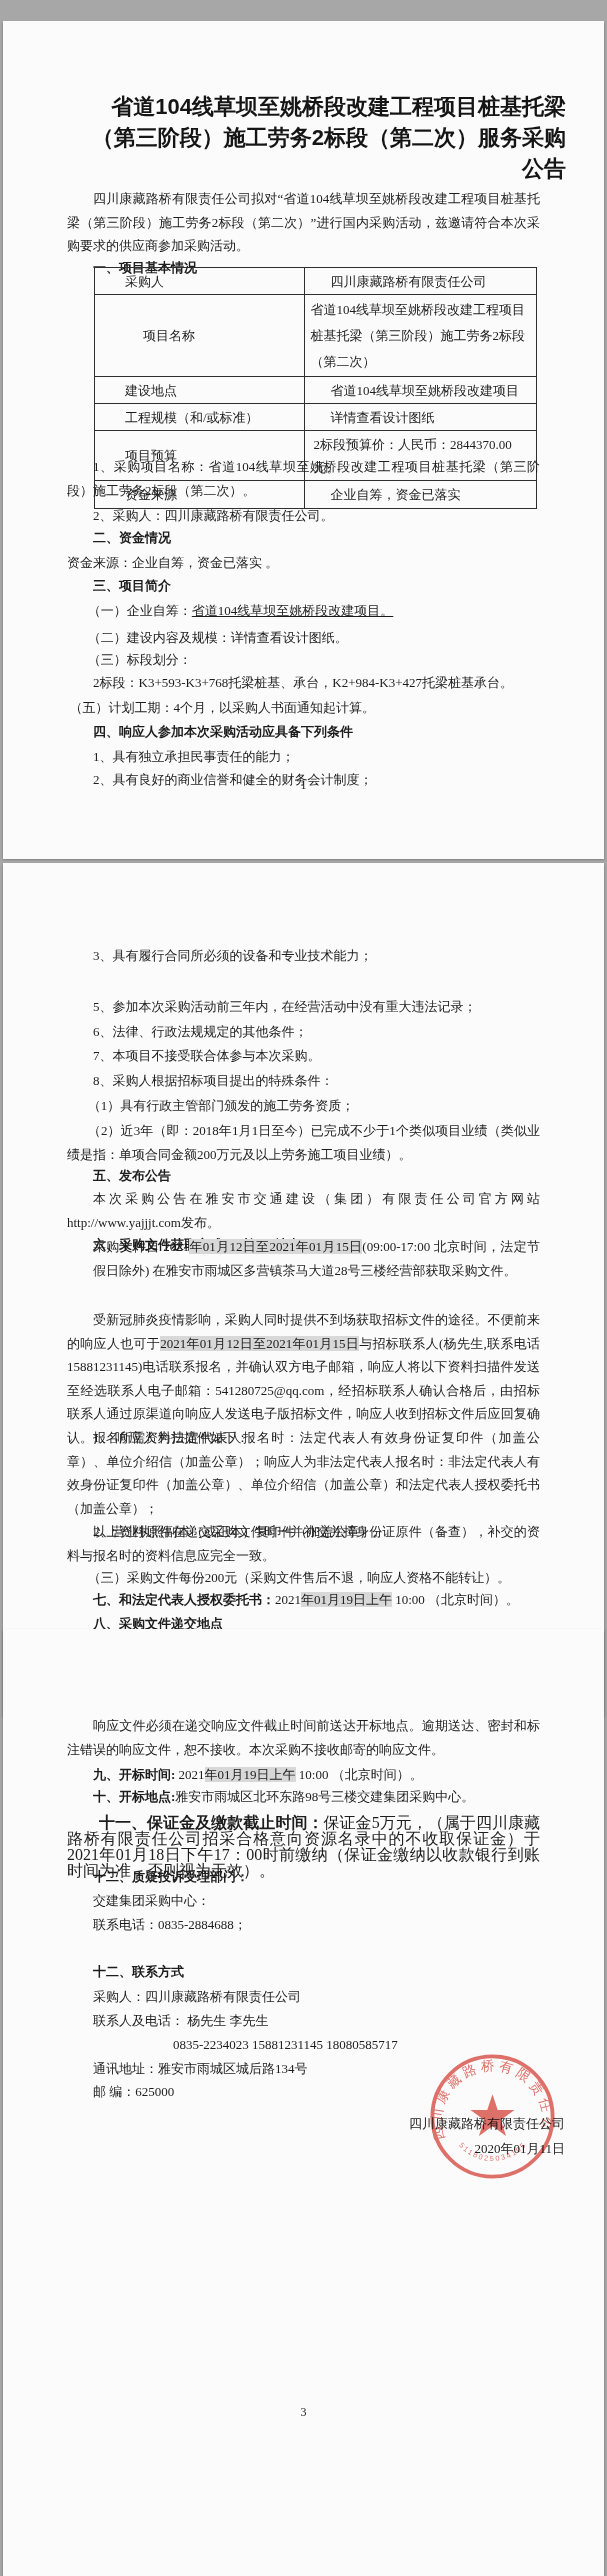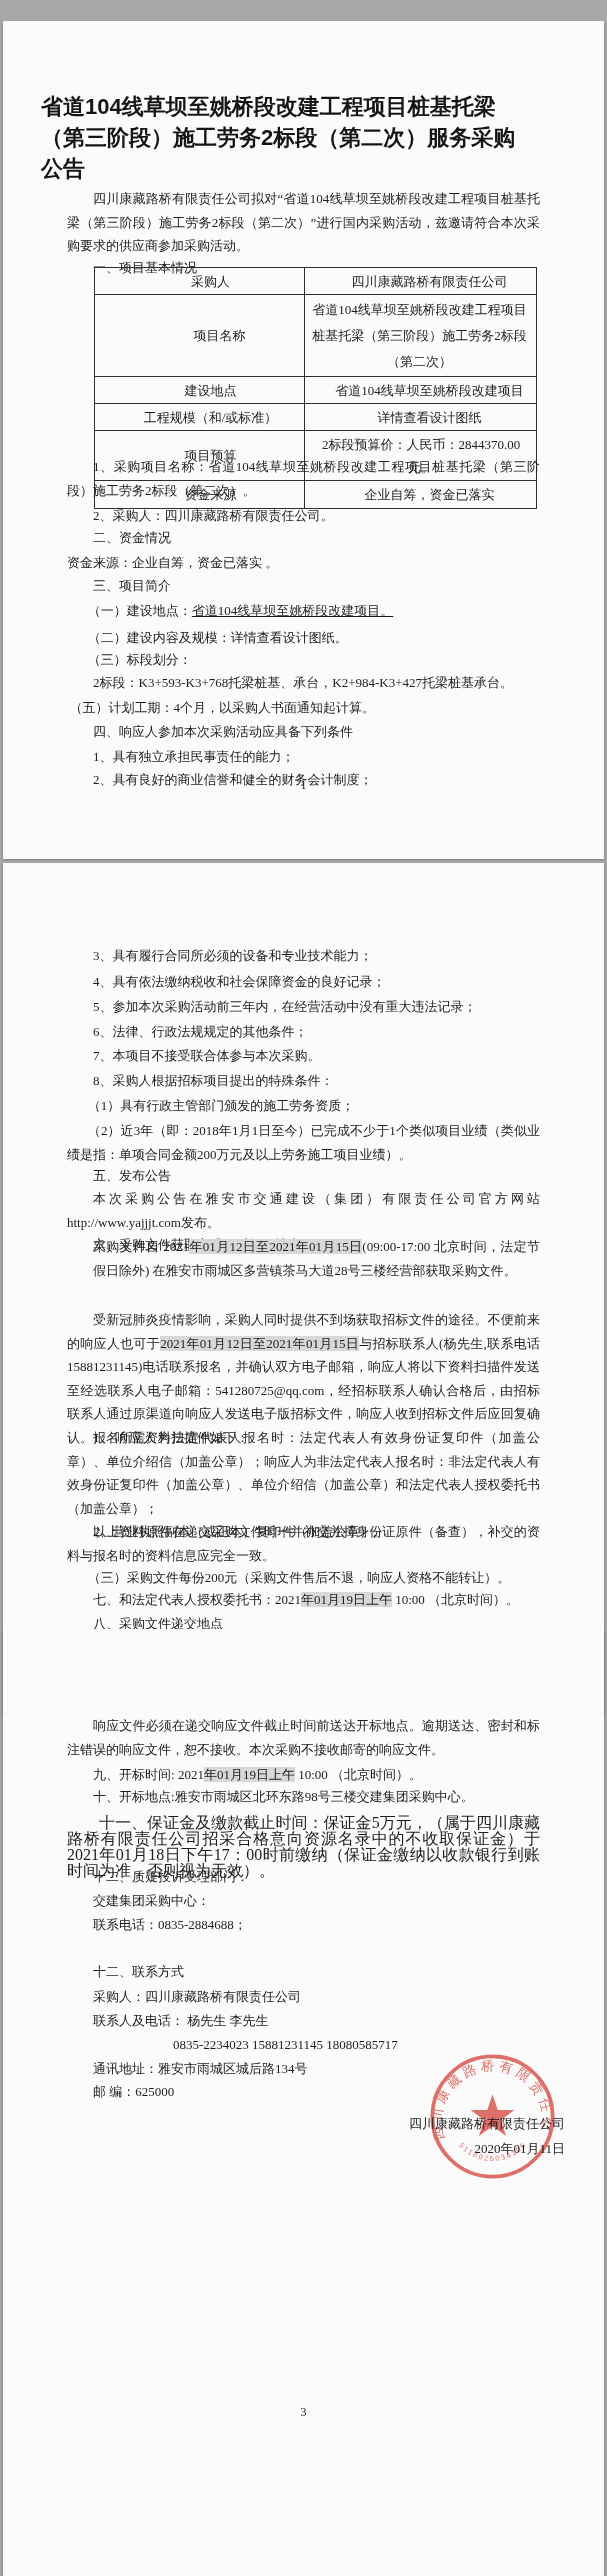--- a/index.html
+++ b/index.html
@@ -12,44 +12,44 @@
   .page{
     position:absolute;left:3px;width:601px;background:#fcfbfb;
     box-shadow:0 0.8px 2.3px rgba(0,0,0,.35);
     overflow:hidden;
   }
   #page1{top:21px;height:838px;}
   #page2{top:863px;height:854px;}
   #page3{top:1629px;height:971px;}
   .doc-title{
     position:absolute;top:70px;left:38px;right:38px;
-    text-align:left;font-weight:bold;font-size:22px;line-height:31px;
+    text-align:right;font-weight:bold;font-size:22px;line-height:31px;
     font-family:"Liberation Sans","DejaVu Sans",sans-serif;
     color:#151515;
   }
   .p{
     position:absolute;left:64px;right:64px;
     font-size:13px;line-height:23.5px;text-align:justify;
   }
   .ind{text-indent:2em;}
   .ind15{text-indent:1.6em;}
   .ind02{text-indent:0.2em;}
-  .b{font-weight:normal;}
+  .b{font-weight:bold;}
   .hl{background:#d8d8d8;}
   .ul{text-decoration:underline;}
   .tight{line-height:16px;font-size:16px;}
   .pgnum{position:absolute;left:0;right:0;text-align:center;font-size:12px;}
   table.info{
     position:absolute;left:91px;top:246px;width:443px;
     border-collapse:collapse;table-layout:fixed;
     font-size:13px;
   }
   table.info td{
     border:1.5px solid #2e2e2e;vertical-align:middle;
-    padding:1.5px 7.6px 1.5px 26px;line-height:23px;text-align:center;
+    padding:1.5px 7.6px 1.5px 26px;line-height:23px;
   }
   table.info td.lbl{width:171px;padding-left:30px;}
   table.info tr:nth-child(1) td{height:20.5px;}
   table.info tr:nth-child(2) td{height:49px;padding-left:48px;}
   table.info tr:nth-child(2) td.val{padding-left:6px;line-height:26px;}
   table.info tr:nth-child(3) td{height:20.5px;}
   table.info tr:nth-child(4) td{height:22px;}
   table.info tr:nth-child(5) td{height:21px;}
   table.info tr:nth-child(5) td.val{padding-left:9px;}
   table.info tr:nth-child(6) td{height:23.5px;}
@@ -98,34 +98,33 @@
         <td class="val">企业自筹，资金已落实</td>
       </tr>
     </tbody>
   </table>
 
   <p class="p ind" style="top:421px">1、采购项目名称：省道104线草坝至姚桥段改建工程项目桩基托梁（第三阶段）施工劳务2标段（第二次）。</p>
   <p class="p ind" style="top:470px">2、采购人：四川康藏路桥有限责任公司。</p>
   <p class="p ind b" style="top:492px">二、资金情况</p>
   <p class="p" style="top:517px">资金来源：企业自筹，资金已落实 。</p>
   <p class="p ind b" style="top:540px">三、项目简介</p>
-  <p class="p ind15" style="top:565px"><span>（一）建设地点：</span><span class="ul">省道104线草坝至姚桥段改建项目。</span></p>
+  <p class="p ind15" style="top:565px"><span>（一）企业自筹：</span><span class="ul">省道104线草坝至姚桥段改建项目。</span></p>
   <p class="p ind15" style="top:592px">（二）建设内容及规模：详情查看设计图纸。</p>
   <p class="p ind15" style="top:614px">（三）标段划分：</p>
   <p class="p ind" style="top:637px">2标段：K3+593-K3+768托梁桩基、承台，K2+984-K3+427托梁桩基承台。</p>
   <p class="p ind02" style="top:662px">（五）计划工期：4个月，以采购人书面通知起计算。</p>
   <p class="p ind b" style="top:686px">四、响应人参加本次采购活动应具备下列条件</p>
   <p class="p ind" style="top:711px">1、具有独立承担民事责任的能力；</p>
   <p class="p ind" style="top:734px">2、具有良好的商业信誉和健全的财务会计制度；</p>
   <div class="pgnum" style="top:757px">1</div>
 </div>
 
 <div class="page" id="page2">
   <p class="p ind" style="top:68px">3、具有履行合同所必须的设备和专业技术能力；</p>
-  <p class="p ind" style="top:94px">4、具有依法缴纳税收和社会保障资金的良好记录；</p>
   <p class="p ind" style="top:119px">5、参加本次采购活动前三年内，在经营活动中没有重大违法记录；</p>
   <p class="p ind" style="top:144px">6、法律、行政法规规定的其他条件；</p>
   <p class="p ind" style="top:168px">7、本项目不接受联合体参与本次采购。</p>
   <p class="p ind" style="top:193px">8、采购人根据招标项目提出的特殊条件：</p>
   <p class="p ind15" style="top:218px">（1）具有行政主管部门颁发的施工劳务资质；</p>
   <p class="p ind15" style="top:243px">（2）近3年（即：2018年1月1日至今）已完成不少于1个类似项目业绩（类似业绩是指：单项合同金额200万元及以上劳务施工项目业绩）。</p>
   <p class="p ind b" style="top:288px">五、发布公告</p>
   <p class="p ind" style="top:311px">本次采购公告在雅安市交通建设（集团）有限责任公司官方网站http://www.yajjjt.com发布。</p>
   <p class="p ind b" style="top:357px">六、采购文件获取方式、时间、地点</p>
   <p class="p" style="top:359px;left:90px"><span>采购文件自 2021</span><span class="hl">年01月12日至2021年01月15日</span><span>(09:00-17:00 北京时间，法定节假日除外) 在雅安市雨城区多营镇茶马大道28号三楼经营部获取采购文件。</span></p>

